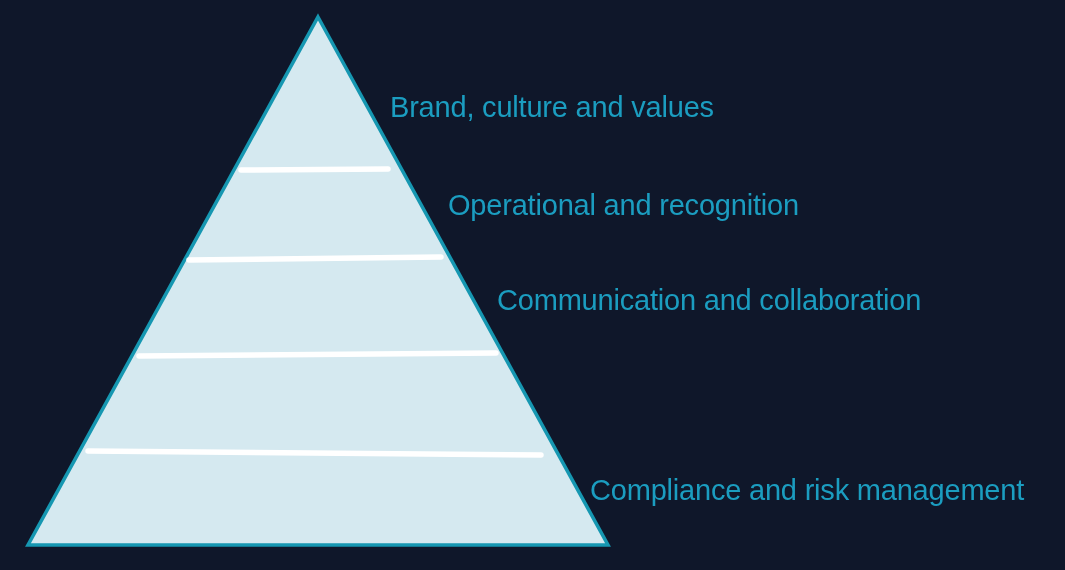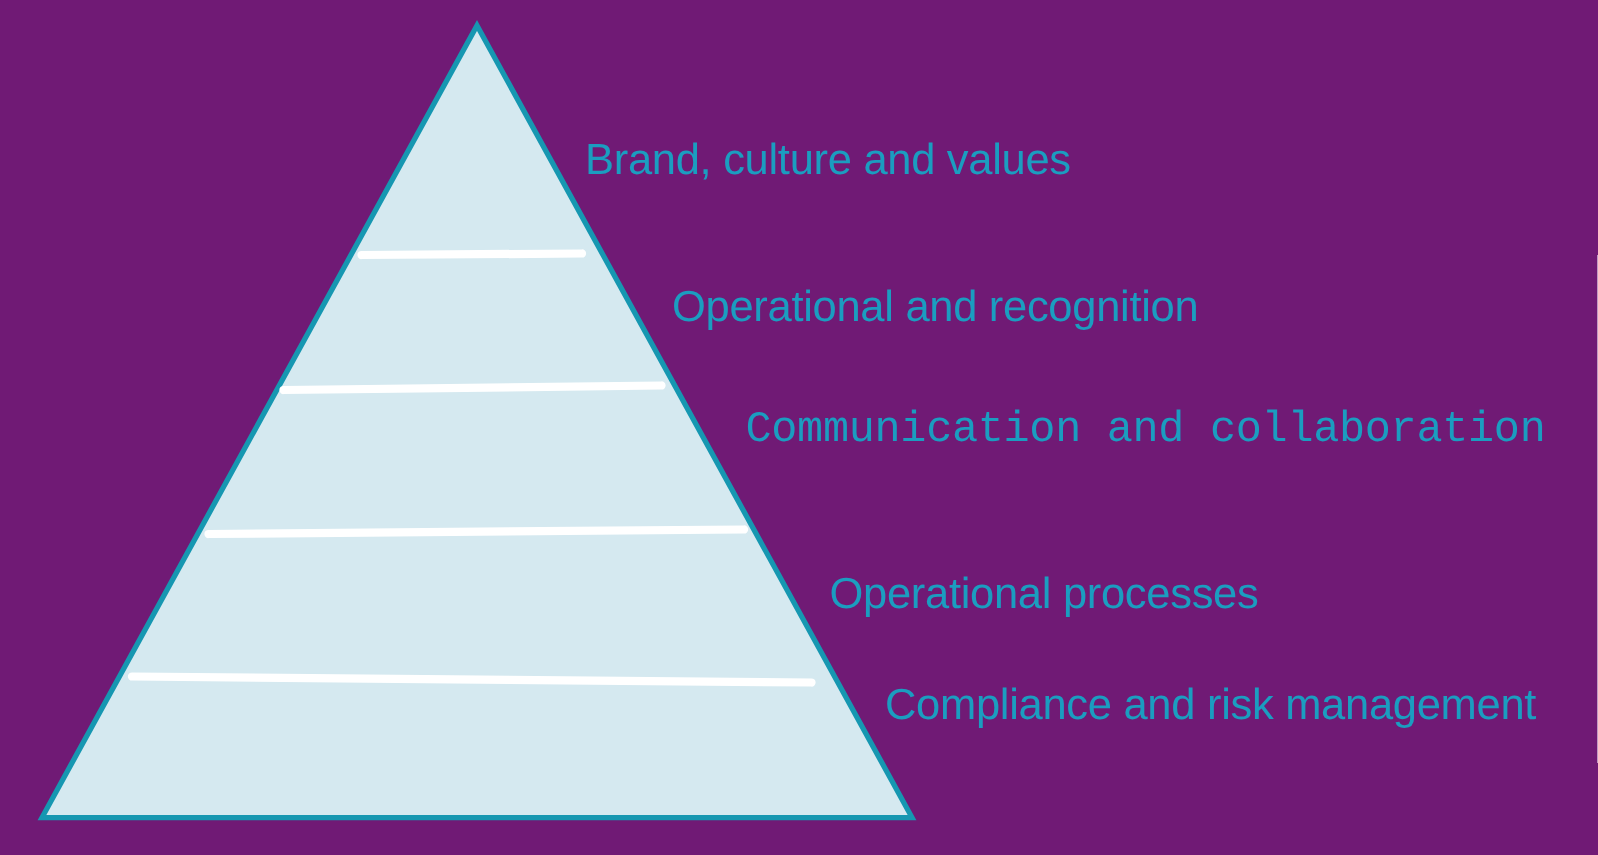--- a/index.html
+++ b/index.html
@@ -5,58 +5,57 @@
   html, body {
     margin: 0;
     padding: 0;
     background: #ffffff;
     font-family: "Liberation Sans", "DejaVu Sans", sans-serif;
   }
   .stage {
     position: relative;
     width: 1065px;
     height: 570px;
-    background: #701a75;
+    background: #0f172a;
     overflow: hidden;
   }
   .pyramid-svg {
     position: absolute;
     left: 0;
     top: 0;
   }
   .level-label {
     position: absolute;
     color: #1b9dc0;
     font-size: 29px;
     line-height: 32px;
     white-space: nowrap;
     letter-spacing: -0.2px;
   }
   .label-1 { left: 390px; top: 91px; }
   .label-2 { left: 448px; top: 189px; }
-  .label-3 { left: 497px; top: 271px; font-family: Liberation Mono, monospace; }
+  .label-3 { left: 497px; top: 284px; }
   .label-4 { left: 553px; top: 380px; }
-  .label-5 { left: 590px; top: 454px; }
+  .label-5 { left: 590px; top: 474px; }
 </style>
 </head>
 <body>
 
 <div class="stage">
 
   <svg class="pyramid-svg" width="1065" height="570" viewBox="0 0 1065 570">
     <polygon points="318,17 608,545 28,545" stroke-width="3.5" stroke-linejoin="miter" fill="#d5e9f0" stroke="#1697b1"></polygon>
     <line x1="241" y1="170" x2="388" y2="169" stroke-width="5.5" stroke-linecap="round" stroke="#ffffff"></line>
     <line x1="189" y1="260" x2="441" y2="257" stroke-width="5.5" stroke-linecap="round" stroke="#ffffff"></line>
     <line x1="139" y1="356" x2="496" y2="353" stroke-width="5.5" stroke-linecap="round" stroke="#ffffff"></line>
     <line x1="88" y1="451" x2="541" y2="455" stroke-width="5.5" stroke-linecap="round" stroke="#ffffff"></line>
   </svg>
 
   <div class="level-label label-1">Brand, culture and values</div>
 
   <div class="level-label label-2">Operational and recognition</div>
 
   <div class="level-label label-3">Communication and collaboration</div>
 
-  <div class="level-label label-4">Operational processes</div>
 
   <div class="level-label label-5">Compliance and risk management</div>
 
 </div>
 
 </body></html>

